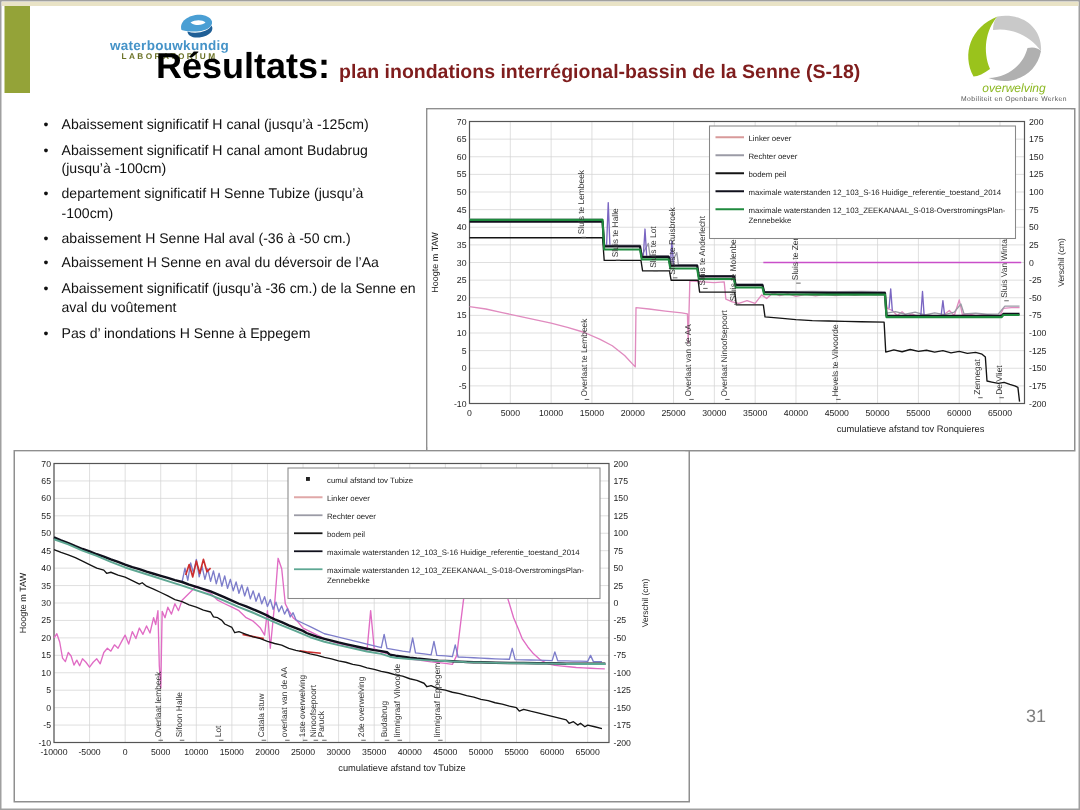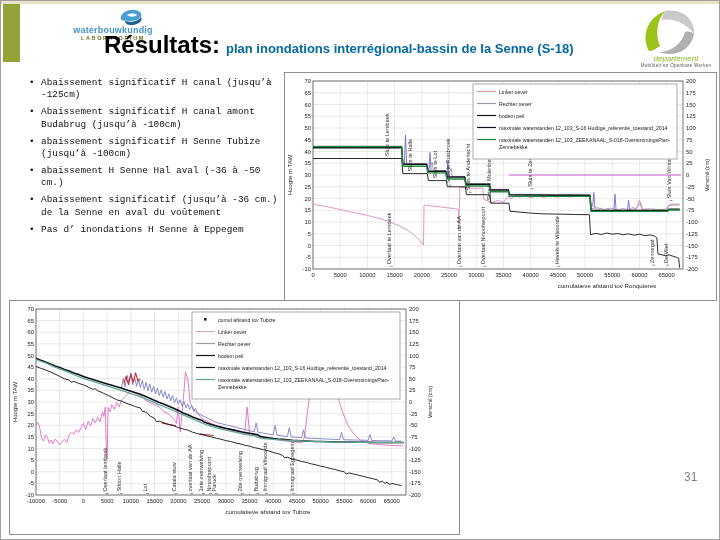--- a/index.html
+++ b/index.html
@@ -6,27 +6,27 @@
   .slide{position:relative;width:720px;height:540px;background:#fff;border:1px solid #a0a0a0;
          box-sizing:border-box;font-family:"Liberation Sans",sans-serif;overflow:hidden;}
   .topstrip{position:absolute;left:0;top:0;width:720px;height:3px;background:#e9e3c6;}
   .greenbar{position:absolute;left:2px;top:3px;width:17px;height:58px;background:#94a338;}
   .wl-logo{position:absolute;left:70px;top:7px;width:84px;text-align:center;line-height:1;}
   .wl-logo .icon{display:block;margin:0 0 0 44px;}
   .wl-logo .l1{display:block;color:#4593c8;font-size:9px;font-weight:bold;letter-spacing:.2px;}
   .wl-logo .l2{display:block;color:#6b7226;font-size:5.5px;font-weight:bold;letter-spacing:1.6px;margin-top:1px;}
   .title{position:absolute;left:103px;top:30px;white-space:nowrap;}
   .title .main{font-size:24px;font-weight:bold;color:#000;}
-  .title .sub{font-size:13px;font-weight:bold;color:#0369a1;margin-left:6px;}
+  .title .sub{font-size:13px;font-weight:bold;color:#7f1d1d;margin-left:6px;}
   .dept-logo{position:absolute;left:636px;top:5px;width:78px;text-align:center;line-height:1;}
   .dept-logo .txt{color:#8cb822;font-size:8px;font-style:italic;display:block;margin-top:-1px;}
   .dept-logo .txt2{color:#555;font-size:4.5px;display:block;margin-top:1px;letter-spacing:.3px;}
   .bullets{position:absolute;left:28px;top:76px;width:250px;margin:0;padding:0;list-style:none;
            font-size:9.4px;line-height:1.32;color:#111;}
-  .bullets li{position:relative;padding-left:12px;margin-bottom:4.5px;font-family:Liberation Mono, monospace;}
+  .bullets li{position:relative;padding-left:12px;margin-bottom:4.5px;}
   .bullets li::before{content:"\2022";position:absolute;left:0;top:0;}
   .chart{position:absolute;background:#fff;border:1px solid #8f8f8f;}
   #chart-canal{left:283px;top:71px;width:431px;height:227px;}
   #chart-senne{left:8px;top:299px;width:449px;height:233px;}
   .pagenum{position:absolute;left:683px;top:469px;font-size:12px;color:#7f7f7f;}
   svg{font-family:"Liberation Sans",sans-serif;display:block;}
 </style>
 </head>
 <body>
 
@@ -54,29 +54,30 @@
     <span>
       <svg width="62" height="50" viewBox="0 0 62 50">
         <g>
           <path d="M12 45 C4 30 10 12 28 5 C20 14 18 28 23 40 C19 43 15 45 12 45 Z" fill="#9ac31c"></path>
           <path d="M28 5 C46 2 58 14 57 28 C50 18 37 12 25 14 C25 10 26 7 28 5 Z" fill="#c9c9c9"></path>
           <path d="M57 28 C54 44 38 52 22 46 C34 46 45 38 48 26 C52 25 55 26 57 28 Z" fill="#b0b0b0"></path>
           <circle cx="33" cy="26" r="9" fill="#ffffff"></circle>
         </g>
       </svg>
     </span>
-    <span class="txt">departement</span>
+    <span class="txt">overwelving</span>
     <span class="txt2">Mobiliteit en Openbare Werken</span>
   </div>
 
   <ul class="bullets">
     <li>Abaissement  significatif H canal  (jusqu’à -125cm)</li>
     <li>Abaissement significatif  H canal amont Budabrug (jusqu’à -100cm)</li>
-    <li>abaissement significatif H Senne Tubize  (jusqu’à -100cm)</li>
+    <li>departement significatif H Senne Tubize  (jusqu’à -100cm)</li>
     <li>abaissement H Senne Hal aval (-36 à -50 cm.)</li>
+    <li>Abaissement H Senne en aval du déversoir de l’Aa</li>
     <li>Abaissement significatif (jusqu’à -36 cm.) de la Senne en aval du voûtement</li>
     <li>Pas d’ inondations H Senne à Eppegem</li>
   </ul>
 
   <div class="chart" id="chart-canal">
       <svg width="429" height="225" viewBox="0 0 429 225">
         <rect x="0" y="0" width="429" height="225" fill="#ffffff"></rect>
         <g>
           <line x1="28" y1="8" x2="28" y2="196" stroke="#d4d4d4" stroke-width="0.5"></line>
           <line x1="55.205882352941174" y1="8" x2="55.205882352941174" y2="196" stroke="#d4d4d4" stroke-width="0.5"></line>

